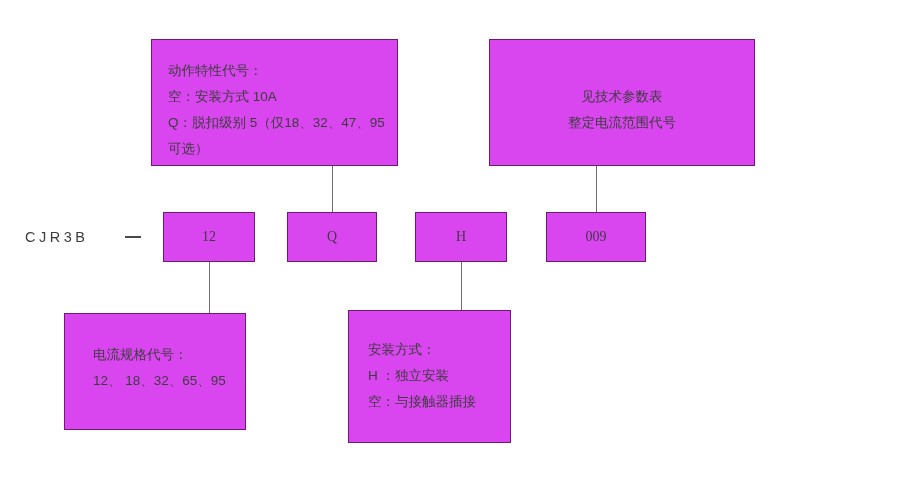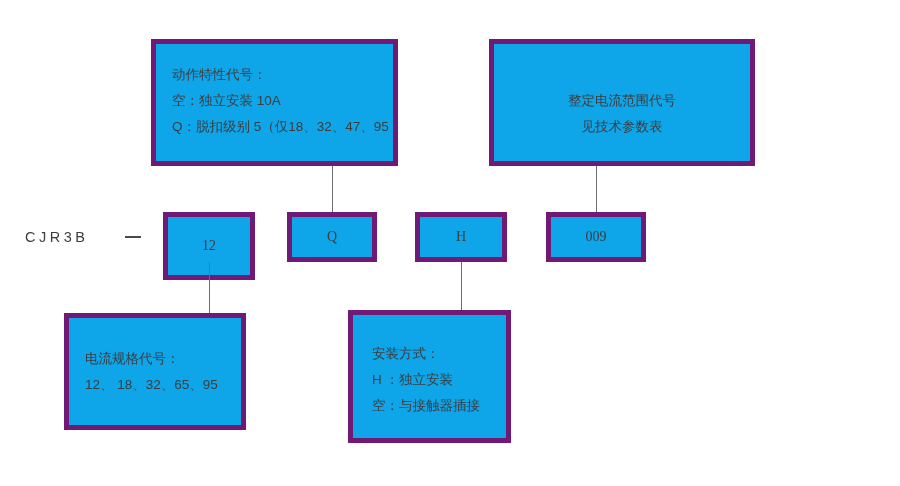--- a/index.html
+++ b/index.html
@@ -15,22 +15,22 @@
     overflow: hidden;
   }
   #diagram {
     position: relative;
     width: 900px;
     height: 486px;
   }
   .box {
     position: absolute;
     box-sizing: border-box;
-    border: 5px solid #701a75;
-    background: #0ea5e9;
+    border: 1px solid #701a75;
+    background: #d946ef;
   }
   .desc-box {
     padding: 0;
   }
   .desc-inner {
     position: absolute;
     left: 0;
     right: 0;
   }
   .desc-line {
@@ -70,59 +70,60 @@
   }
 </style>
 </head>
 <body>
 
 <div id="diagram">
 
   <div class="box desc-box" style="left:151px; top:39px; width:247px; height:127px;">
     <div class="desc-inner" style="top:18px; left:16px;">
       <div class="desc-line">动作特性代号：</div>
-      <div class="desc-line">空：独立安装 10A</div>
+      <div class="desc-line">空：安装方式 10A</div>
       <div class="desc-line">Q：脱扣级别 5（仅18、32、47、95</div>
+      <div class="desc-line">可选）</div>
     </div>
   </div>
 
   <div class="box desc-box" style="left:489px; top:39px; width:266px; height:127px;">
     <div class="desc-inner" style="top:44px; left:0; right:0; text-align:center;">
+      <div class="desc-line center-text">见技术参数表</div>
       <div class="desc-line center-text">整定电流范围代号</div>
-      <div class="desc-line center-text">见技术参数表</div>
     </div>
   </div>
 
   <div class="conn" style="left:332px; top:166px; height:46px;"></div>
   <div class="conn" style="left:596px; top:166px; height:46px;"></div>
 
   <div class="prefix" style="left:25px; top:229px;">CJR3B</div>
   <div class="dash" style="left:125px; top:236px; width:16px; height:2px;"></div>
 
-  <div class="box code-box" style="left:163px; top:212px; width:92px; height:68px;">
+  <div class="box code-box" style="left:163px; top:212px; width:92px; height:50px;">
     <span class="code-text">12</span>
   </div>
 
   <div class="box code-box" style="left:287px; top:212px; width:90px; height:50px;">
     <span class="code-text">Q</span>
   </div>
 
   <div class="box code-box" style="left:415px; top:212px; width:92px; height:50px;">
     <span class="code-text">H</span>
   </div>
 
   <div class="box code-box" style="left:546px; top:212px; width:100px; height:50px;text-align:right;">
     <span class="code-text">009</span>
   </div>
 
   <div class="conn" style="left:209px; top:262px; height:51px;"></div>
   <div class="conn" style="left:461px; top:262px; height:48px;"></div>
 
   <div class="box desc-box" style="left:64px; top:313px; width:182px; height:117px;">
-    <div class="desc-inner" style="top:28px; left:16px;">
+    <div class="desc-inner" style="top:28px; left:28px;">
       <div class="desc-line">电流规格代号：</div>
       <div class="desc-line">12、 18、32、65、95</div>
     </div>
   </div>
 
   <div class="box desc-box" style="left:348px; top:310px; width:163px; height:133px;">
     <div class="desc-inner" style="top:26px; left:19px;">
       <div class="desc-line">安装方式：</div>
       <div class="desc-line">H ：独立安装</div>
       <div class="desc-line">空：与接触器插接</div>

